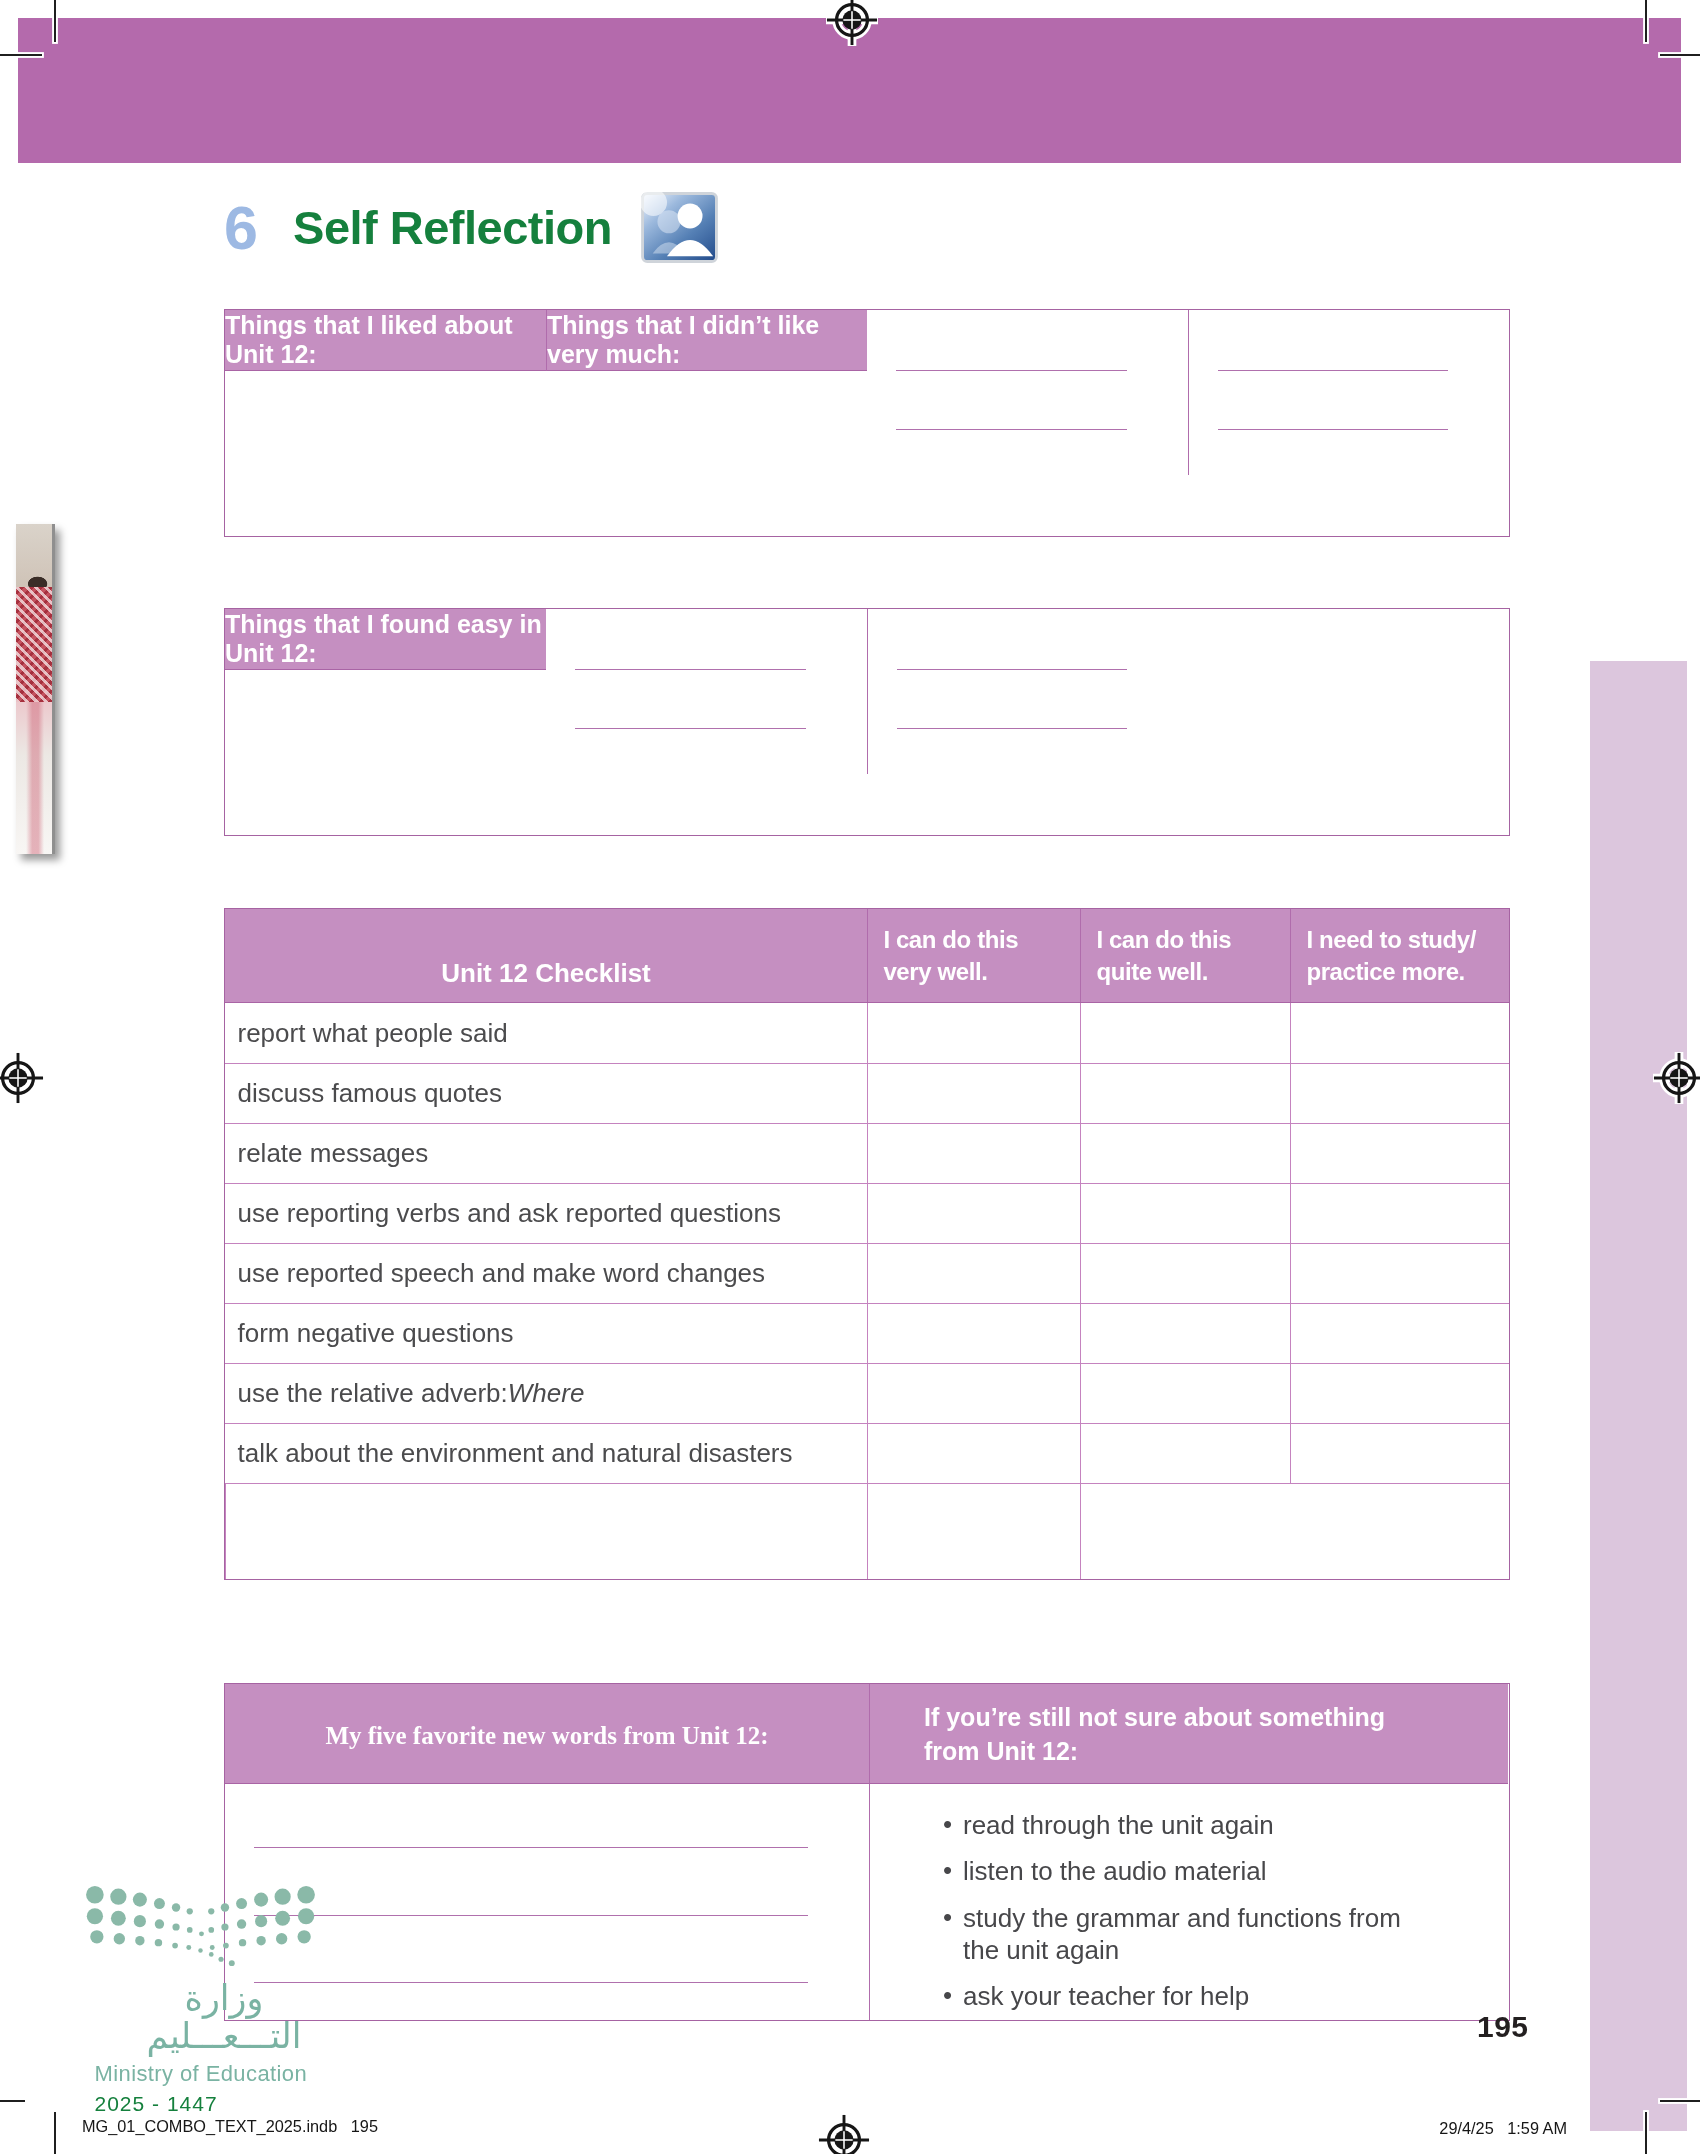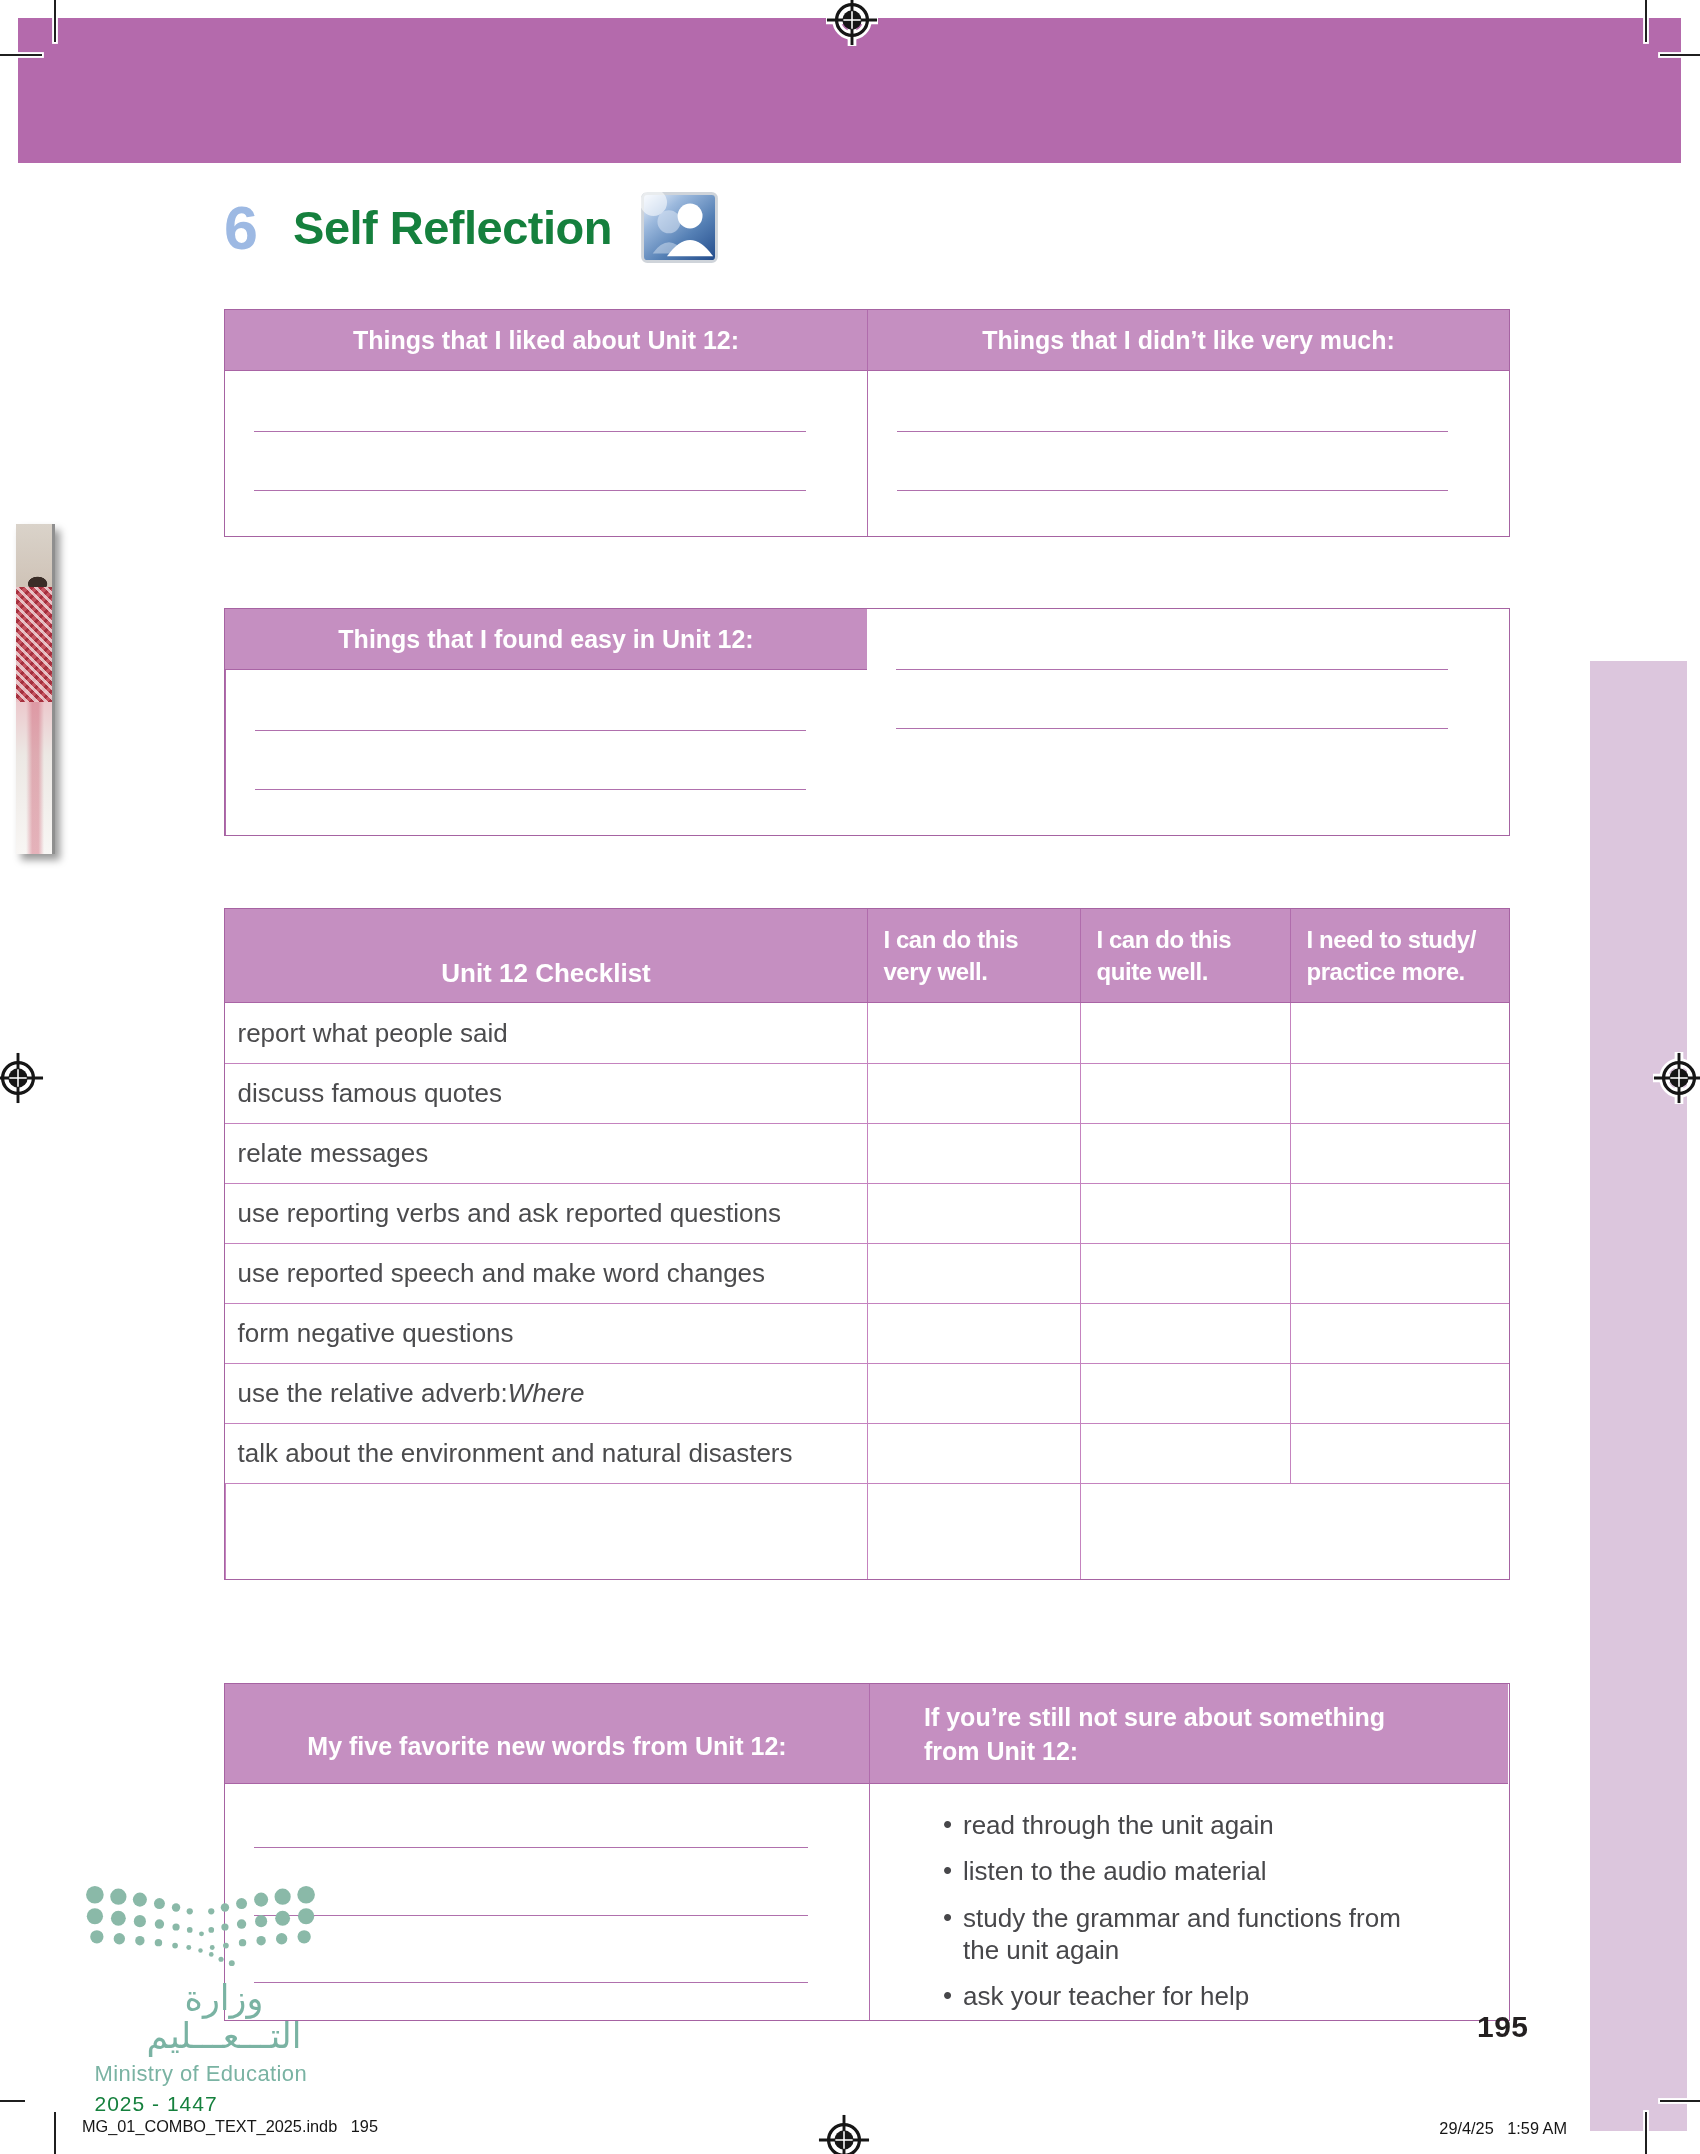--- a/index.html
+++ b/index.html
@@ -32,21 +32,21 @@
       linear-gradient(180deg,#ecc9cd 0%, #ece8e4 35%, #f8f6f4 100%); }
 
   
   .title-row { position:absolute; left:224px; top:185px; height:85px; display:flex; align-items:center; }
   .lesson-num { font-size:61px; font-weight:bold; color:#9db9e3; letter-spacing:-1.9px; }
   .page-title { font-size:47px; font-weight:bold; color:#15803d; letter-spacing:-0.5px; margin-left:37px; }
   .title-icon { margin-left:29px; width:77px; height:71px; }
 
   
   .t2 { position:absolute; left:224px; width:1286px; border:1.9px solid #a663a2; background:#fff;
-        display:grid; grid-template-columns:1fr 1fr; }
+        display:grid; grid-template-columns:1fr 1fr 1fr 1fr; }
   .t2 .hc { background:#c58fc1; height:61px; display:flex; align-items:center; justify-content:center;
         color:#ffffff; font-weight:bold; font-size:25px; border-bottom:1.9px solid #a964a5; }
   .t2 .hc.rgt, .t2 .bc.rgt { border-left:1.9px solid #b06cac; }
   .t2 .bc { position:relative; height:165px; background:#fff; }
   .write-line { position:absolute; left:29px; right:61px; height:0; border-top:1.9px solid #b070ad; }
   .wl1 { top:60px; } .wl2 { top:119px; }
 
   
   .cl { position:absolute; left:224px; top:908px; width:1286px; border:1.9px solid #a663a2; background:#fff; }
   .cl-h { display:grid; grid-template-columns:642px 213px 210px 215px; height:94px; background:#c58fc1;
@@ -61,21 +61,21 @@
   .cl-row.tall { min-height:96px; }
   .cl-desc { display:flex; align-items:center; padding:7.7px 13.4px 7.7px 12.5px; font-size:26px; color:#4b4b4d;
           line-height:33px; flex-wrap:wrap; align-content:center; }
   .cl-desc .it { font-style:italic; }
   .cl-box { border-left:1.9px solid #c583bf; background:#fff; }
 
   
   .fav { position:absolute; left:224px; top:1683px; width:1286px; border:1.9px solid #a663a2; background:#fff;
          display:grid; grid-template-columns:644px 639px; grid-template-rows:100px 236px; }
   .fav .fh { background:#c58fc1; color:#fff; font-weight:bold; font-size:25px; border-bottom:1.9px solid #a964a5; }
-  .fav .fh-left { display:flex; align-items:flex-end; justify-content:center; padding-bottom:22px; }
+  .fav .fh-left { display:flex; align-items:flex-end; justify-content:center; padding-bottom:33px;font-family:Liberation Serif, serif; }
   .fav .fh-right { display:flex; flex-direction:column; justify-content:center; padding-left:54px; line-height:34px;
          border-left:1.9px solid #b06cac; }
   .fav .fb-left { position:relative; }
   .fav .fb-left .wla { top:63px; } .fav .fb-left .wlb { top:131px; } .fav .fb-left .wlc { top:198px; }
   .fav .fb-right { border-left:1.9px solid #b06cac; padding:25px 17.3px 11.5px 71px; }
   .fav ul { list-style:none; }
   .fav li { position:relative; padding-left:22px; font-size:26px; color:#47474a; line-height:32px; margin-bottom:14.4px; }
   .fav li .bullet { position:absolute; left:1.9px; top:-1px; color:#47474a; }
   .fav li.wrap2 { max-width:485px; }
 

